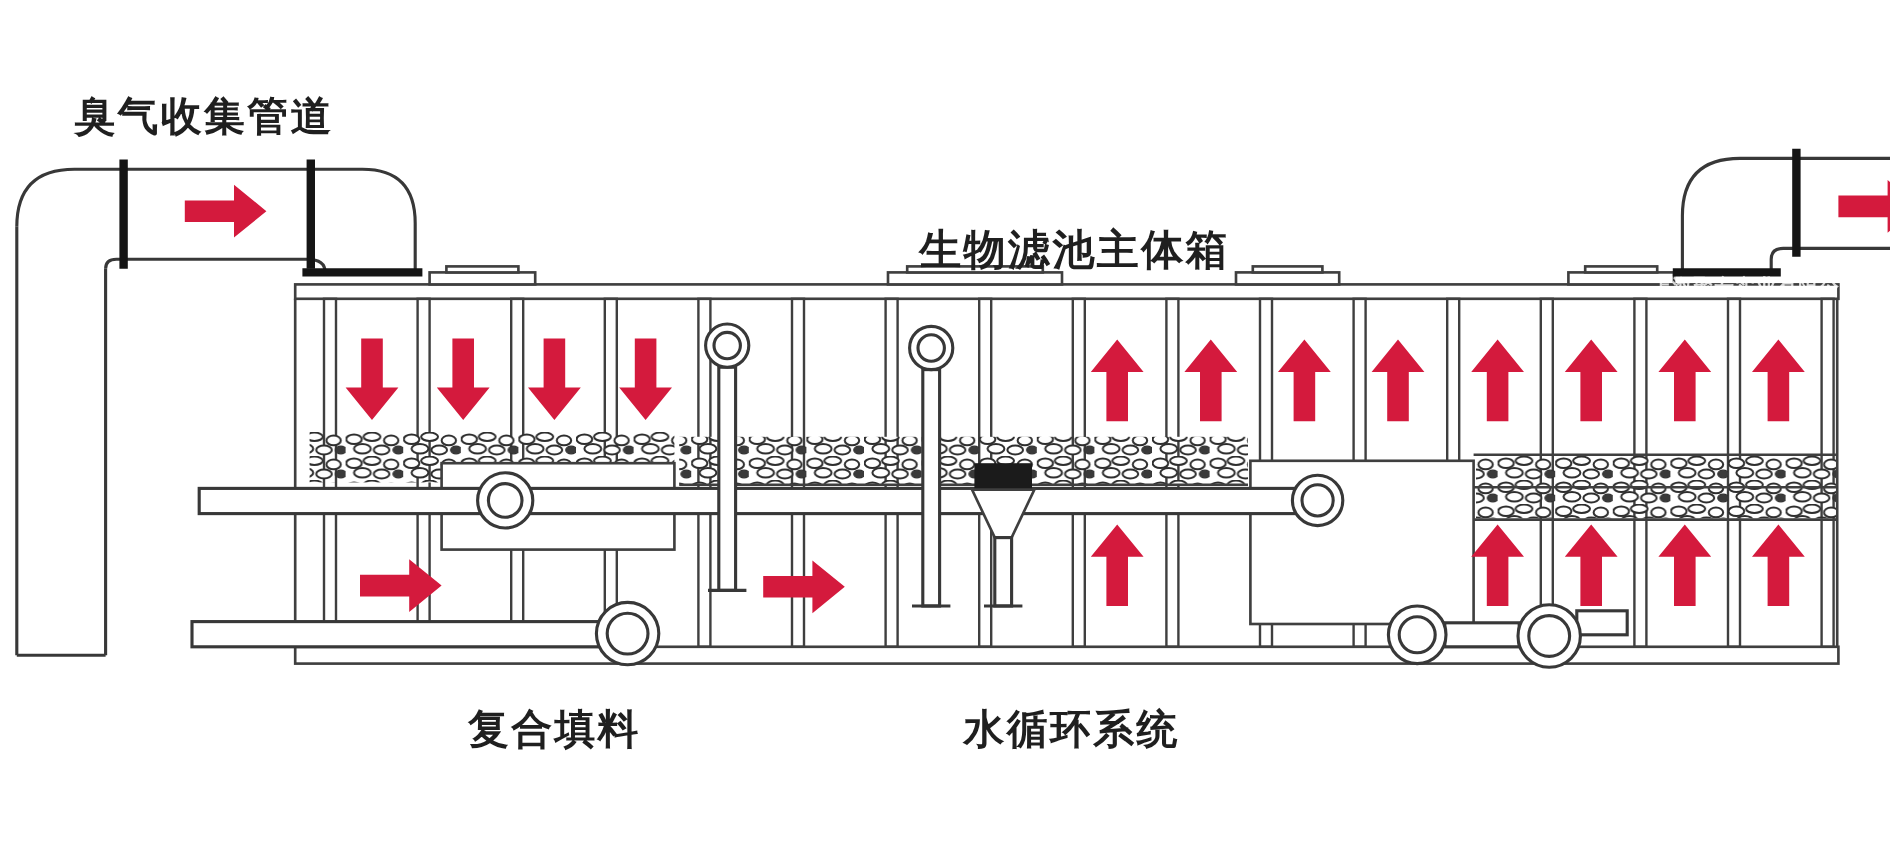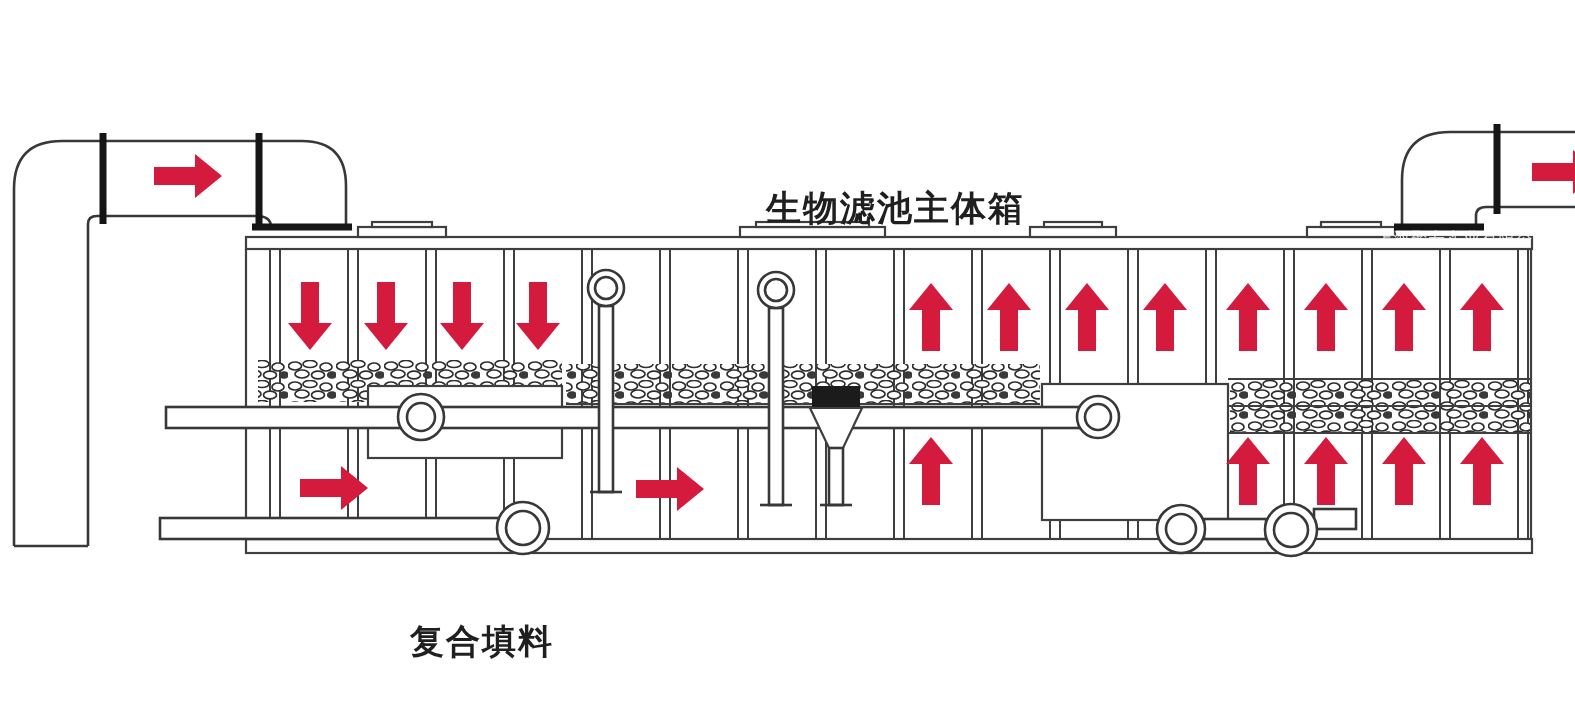--- a/index.html
+++ b/index.html
@@ -5,21 +5,21 @@
   * { margin:0; padding:0; box-sizing:border-box; }
   html,body { background:#fff; }
   body { font-family:"Liberation Sans","DejaVu Sans",sans-serif; }
   .stage { position:relative; width:1575px; height:715px; background:var(--bg,#ffffff); overflow:hidden; }
   .stage svg { position:absolute; left:0; top:0; }
 
   .diagram-label { position:absolute; font-weight:700; font-size:34px; color:var(--text,#1f1f1f);
                    letter-spacing:2px; white-space:nowrap; }
   .label-main { font-size:35px; }
   .watermark { position:absolute; left:1376px; top:228px; width:172px; overflow:hidden;
-               font-size:16.5px; font-weight:400; color:#ffffff; opacity:.8; white-space:nowrap;
+               font-size:16.5px; font-weight:700; color:#ffffff; opacity:.8; white-space:nowrap;
                letter-spacing:1px; }
 
   
   .lw   { fill:none; stroke:var(--line,#3f3f3f); stroke-width:2.2; }
   .lwf  { fill:#ffffff; stroke:var(--line,#3f3f3f); stroke-width:2.2; }
   #col rect { fill:none; stroke:var(--line,#3f3f3f); stroke-width:2; }
   .pipe  { fill:#ffffff; stroke:#383838; stroke-width:2.6; }
   .pline { fill:none; stroke:#383838; stroke-width:2.6; }
   .flange { stroke:#151515; stroke-width:7; fill:none; }
   use.arrow { fill:var(--arrow-red,#d41a3d); }
@@ -183,17 +183,19 @@
       <use href="#arr-up" class="arrow" x="1404" y="283"></use>
       <use href="#arr-up" class="arrow" x="1482" y="283"></use>
       <use href="#arr-up" class="arrow" x="1248" y="437"></use>
       <use href="#arr-up" class="arrow" x="1326" y="437"></use>
       <use href="#arr-up" class="arrow" x="1404" y="437"></use>
       <use href="#arr-up" class="arrow" x="1482" y="437"></use>
       <use href="#arr-right" class="arrow" x="1600" y="172"></use>
     </g>
   </svg>
 
+  <div class="diagram-label" style="left:62px; top:74px;">臭气收集管道</div>
   <div class="diagram-label label-main" style="left:766px; top:158px;margin-top:27px;">生物滤池主体箱</div>
-  <div class="diagram-label" style="left:410px; top:585px;margin-top:34px;">复合填料</div>
+  <div class="diagram-label" style="left:390px; top:585px;">复合填料</div>
+  <div class="diagram-label" style="left:803px; top:585px;">水循环系统</div>
 
   <div class="watermark">上海聚安实业有限公司</div>
 </div>
 
 </body></html>

